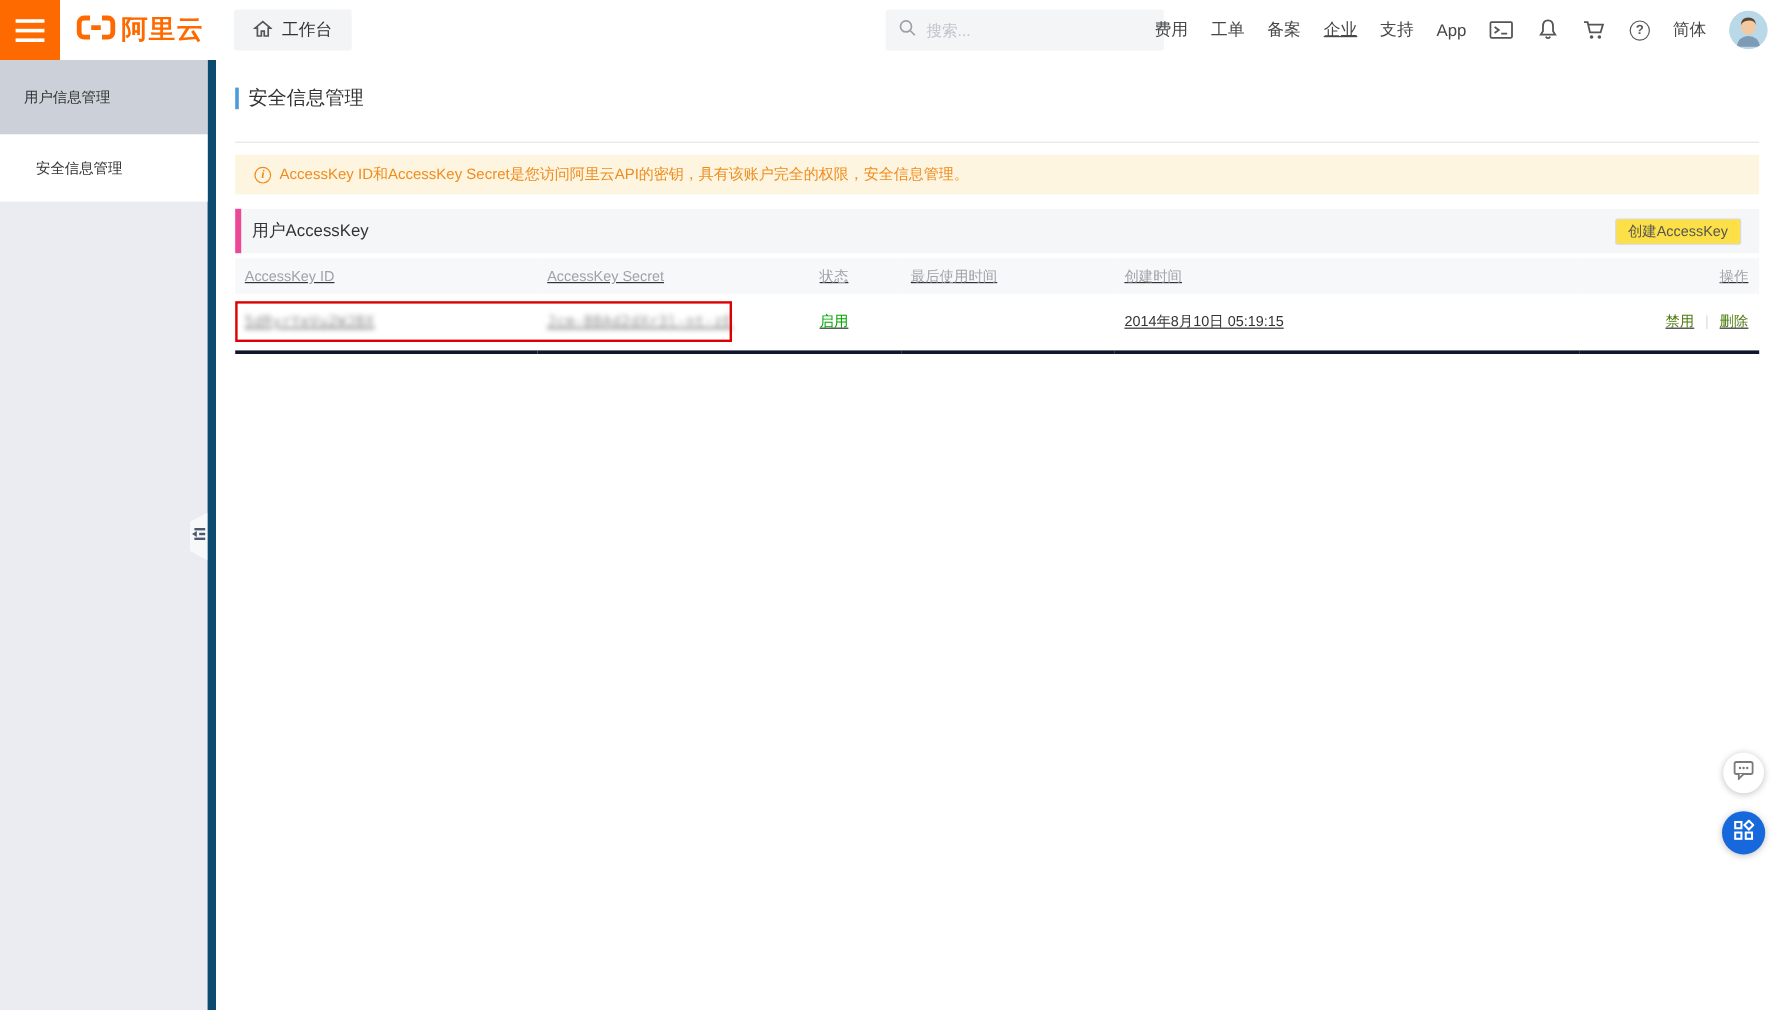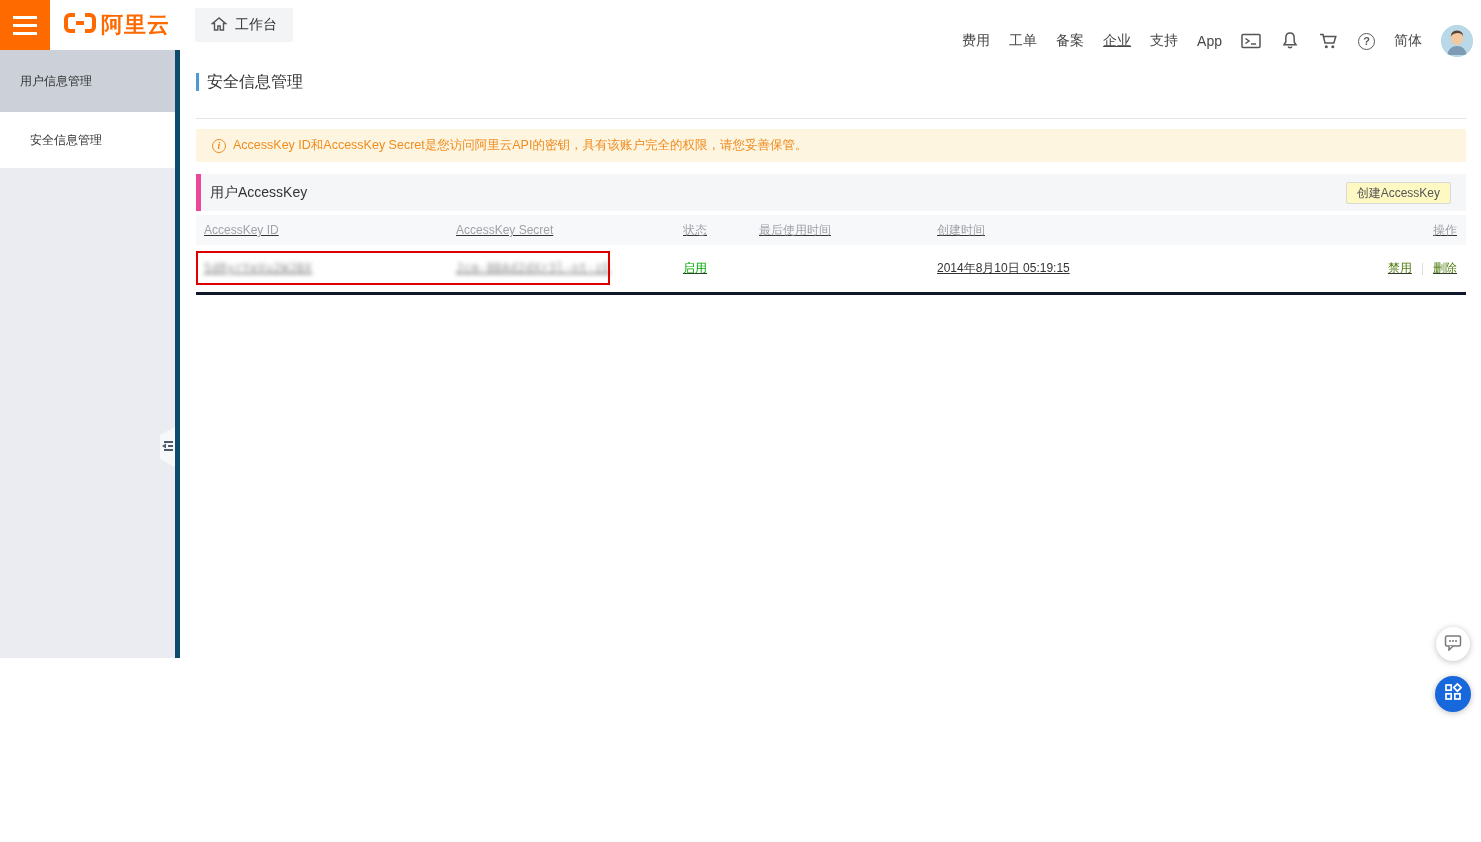--- a/index.html
+++ b/index.html
@@ -14,49 +14,49 @@
   .hamburger { width:50px; height:50px; background:#FF6A00; display:flex; flex-direction:column; justify-content:center; align-items:center; gap:5px; cursor:pointer; flex:0 0 auto; }
   .hamburger span { display:block; width:24px; height:3px; background:#fff; }
   .logo { display:flex; align-items:center; gap:4px; margin-left:13px; cursor:pointer; flex:0 0 auto; }
   .logo-text { color:#FF6A00; font-size:22px; font-weight:bold; letter-spacing:1px; }
   .workbench { margin-left:25px; height:34px; background:#f3f4f6; display:flex; align-items:center; gap:8px; padding:0 16px; font-size:14px; color:#333; cursor:pointer; border-radius:2px; flex:0 0 auto; }
 
   .searchbox { position:absolute; left:738px; top:8px; width:232px; height:34px; background:#f4f5f7; border-radius:2px; display:flex; align-items:center; padding:0 10px; gap:8px; }
   .searchbox input { border:none; outline:none; background:transparent; font-size:13px; color:#333; width:170px; font-family:inherit; }
   .searchbox input::placeholder { color:#bfc3cb; }
 
-  .top-right { position:absolute; right:8px; top:16px; height:50px; display:flex; align-items:center; gap:19px; }
+  .top-right { position:absolute; right:8px; top:0; height:50px; display:flex; align-items:center; gap:19px; }
   .top-menu-item { font-size:14px; color:#474747; cursor:pointer; white-space:nowrap; }
   .top-menu-item.underlined { text-decoration:underline; }
   .top-icon { width:20px; height:20px; display:flex; align-items:center; justify-content:center; cursor:pointer; }
   .help-circle { width:17px; height:17px; border:1.6px solid #5a5a5a; border-radius:50%; color:#5a5a5a; font-size:11px; font-weight:bold; display:flex; align-items:center; justify-content:center; cursor:pointer; }
   .avatar { width:32px; height:32px; border-radius:50%; overflow:hidden; background:#b9d8e8; cursor:pointer; flex:0 0 auto; }
 
   
-  .sidebar { position:absolute; left:0; top:50px; width:180px; height:608px; background:#eaecf1; border-right:5px solid #0c4a6e; }
+  .sidebar { position:absolute; left:0; top:50px; width:180px; height:792px; background:#eaecf1; border-right:7px solid #0c4a6e; }
   .side-item-1 { height:62px; background:#cbd0d9; display:flex; align-items:center; padding-left:20px; font-size:12px; color:#333; cursor:pointer; }
   .side-item-2 { height:56px; background:#ffffff; display:flex; align-items:center; padding-left:30px; font-size:12px; color:#333; cursor:pointer; }
   .collapse-handle { position:absolute; right:0; top:377px; width:15px; height:40px; background:#f7f8fa; box-shadow:-1px 0 2px rgba(0,0,0,.08); clip-path:polygon(100% 0, 100% 100%, 0 80%, 0 20%); display:flex; align-items:center; justify-content:center; cursor:pointer; }
 
   
   .main { position:absolute; left:181px; top:50px; width:1300px; height:792px; background:#fff; }
   .content { padding:0 15px 0 15px; position:relative; }
 
   .page-title-row { margin-top:22px; display:flex; align-items:center; gap:8px; height:20px; }
   .title-bar { width:3px; height:18px; background:#4d9bd6; }
   .page-title { font-size:16px; color:#333; }
 
   .divider { margin-top:26px; border-top:1px solid #e4e5e8; }
 
   .notice { margin-top:10px; height:33px; background:#fdf5e0; display:flex; align-items:center; gap:7px; padding:0 16px; font-size:12.5px; color:#f08c1e; }
   .info-circle { width:14px; height:14px; border:1px solid #f08c1e; border-radius:50%; display:flex; align-items:center; justify-content:center; font-size:10px; font-family:"Liberation Serif",serif; font-style:italic; font-weight:bold; flex:0 0 auto; }
 
   .section-header { margin-top:12px; height:37px; background:#f5f6f8; border-left:5px solid #ec4899; display:flex; align-items:center; padding-left:9px; position:relative; }
   .section-title { font-size:14px; color:#333; }
-  .create-btn { position:absolute; right:15px; top:8px; height:22px; padding:0 10px; background:#fef9c3; border:1px solid #d9d9d9; border-radius:2px; font-size:12px; color:#555; cursor:pointer; font-family:inherit; }
+  .create-btn { position:absolute; right:15px; top:8px; height:22px; padding:0 10px; background:#fde047; border:1px solid #d9d9d9; border-radius:2px; font-size:12px; color:#555; cursor:pointer; font-family:inherit; }
 
   .ak-table { margin-top:4px; width:100%; border-collapse:collapse; table-layout:fixed; }
   .ak-table thead th { height:30px; background:#f7f8fa; font-weight:normal; font-size:12px; color:#a0a2a8; text-align:left; padding-left:8px; }
   .ak-table thead th.col-actions { text-align:right; padding-right:9px; }
   .ak-table tbody td { height:48px; border-bottom:3px solid #0f172a; font-size:12px; color:#333; padding-left:8px; background:#fff; }
   .ak-table tbody td.col-actions { text-align:right; padding-right:9px; }
   .redacted { color:#8f8f8f; filter:blur(2px); font-family:"DejaVu Sans Mono",monospace; font-size:12px; letter-spacing:0.5px; user-select:none; }
   .status-enabled { color:#00a700; }
   .created-cell { font-size:13px; color:#333; }
   .link { color:#4d7c0f; cursor:pointer; text-decoration:none; }
@@ -92,20 +92,29 @@
 
   <div class="workbench">
     <span>
       <svg width="16" height="16" viewBox="0 0 16 16">
         <path d="M8 2 L1.5 7.5 h2 V14 h3.3 V10 h2.4 V14 h3.3 V7.5 h2 Z" fill="none" stroke="#555" stroke-width="1.4"></path>
       </svg>
     </span>
     <span>工作台</span>
   </div>
 
+  <div class="searchbox">
+    <span>
+      <svg width="16" height="16" viewBox="0 0 16 16">
+        <circle cx="7" cy="7" r="4.6" fill="none" stroke="#9aa0a6" stroke-width="1.4"></circle>
+        <line x1="10.6" y1="10.6" x2="14.4" y2="14.4" stroke="#9aa0a6" stroke-width="1.4"></line>
+      </svg>
+    </span>
+    <input type="text" placeholder="搜索..." style="">
+  </div>
 
   <div class="top-right">
     <span class="top-menu-item">费用</span>
     <span class="top-menu-item">工单</span>
     <span class="top-menu-item">备案</span>
     <span class="top-menu-item underlined">企业</span>
     <span class="top-menu-item">支持</span>
     <span class="top-menu-item">App</span>
 
     <span class="top-icon">
@@ -165,21 +174,21 @@
 
     <div class="page-title-row">
       <span class="title-bar"></span>
       <span class="page-title">安全信息管理</span>
     </div>
 
     <div class="divider"></div>
 
     <div class="notice">
       <span class="info-circle">i</span>
-      <span>AccessKey ID和AccessKey Secret是您访问阿里云API的密钥，具有该账户完全的权限，请您妥善保管。</span>
+      <span>AccessKey ID和AccessKey Secret是您访问阿里云API的密钥，具有该账户完全的权限，安全信息管理。</span>
     </div>
 
     <div class="section-header">
       <span class="section-title">用户AccessKey</span>
       <button class="create-btn">创建AccessKey</button>
     </div>
 
     <div class="table-wrap">
       <table class="ak-table">
         <colgroup>

